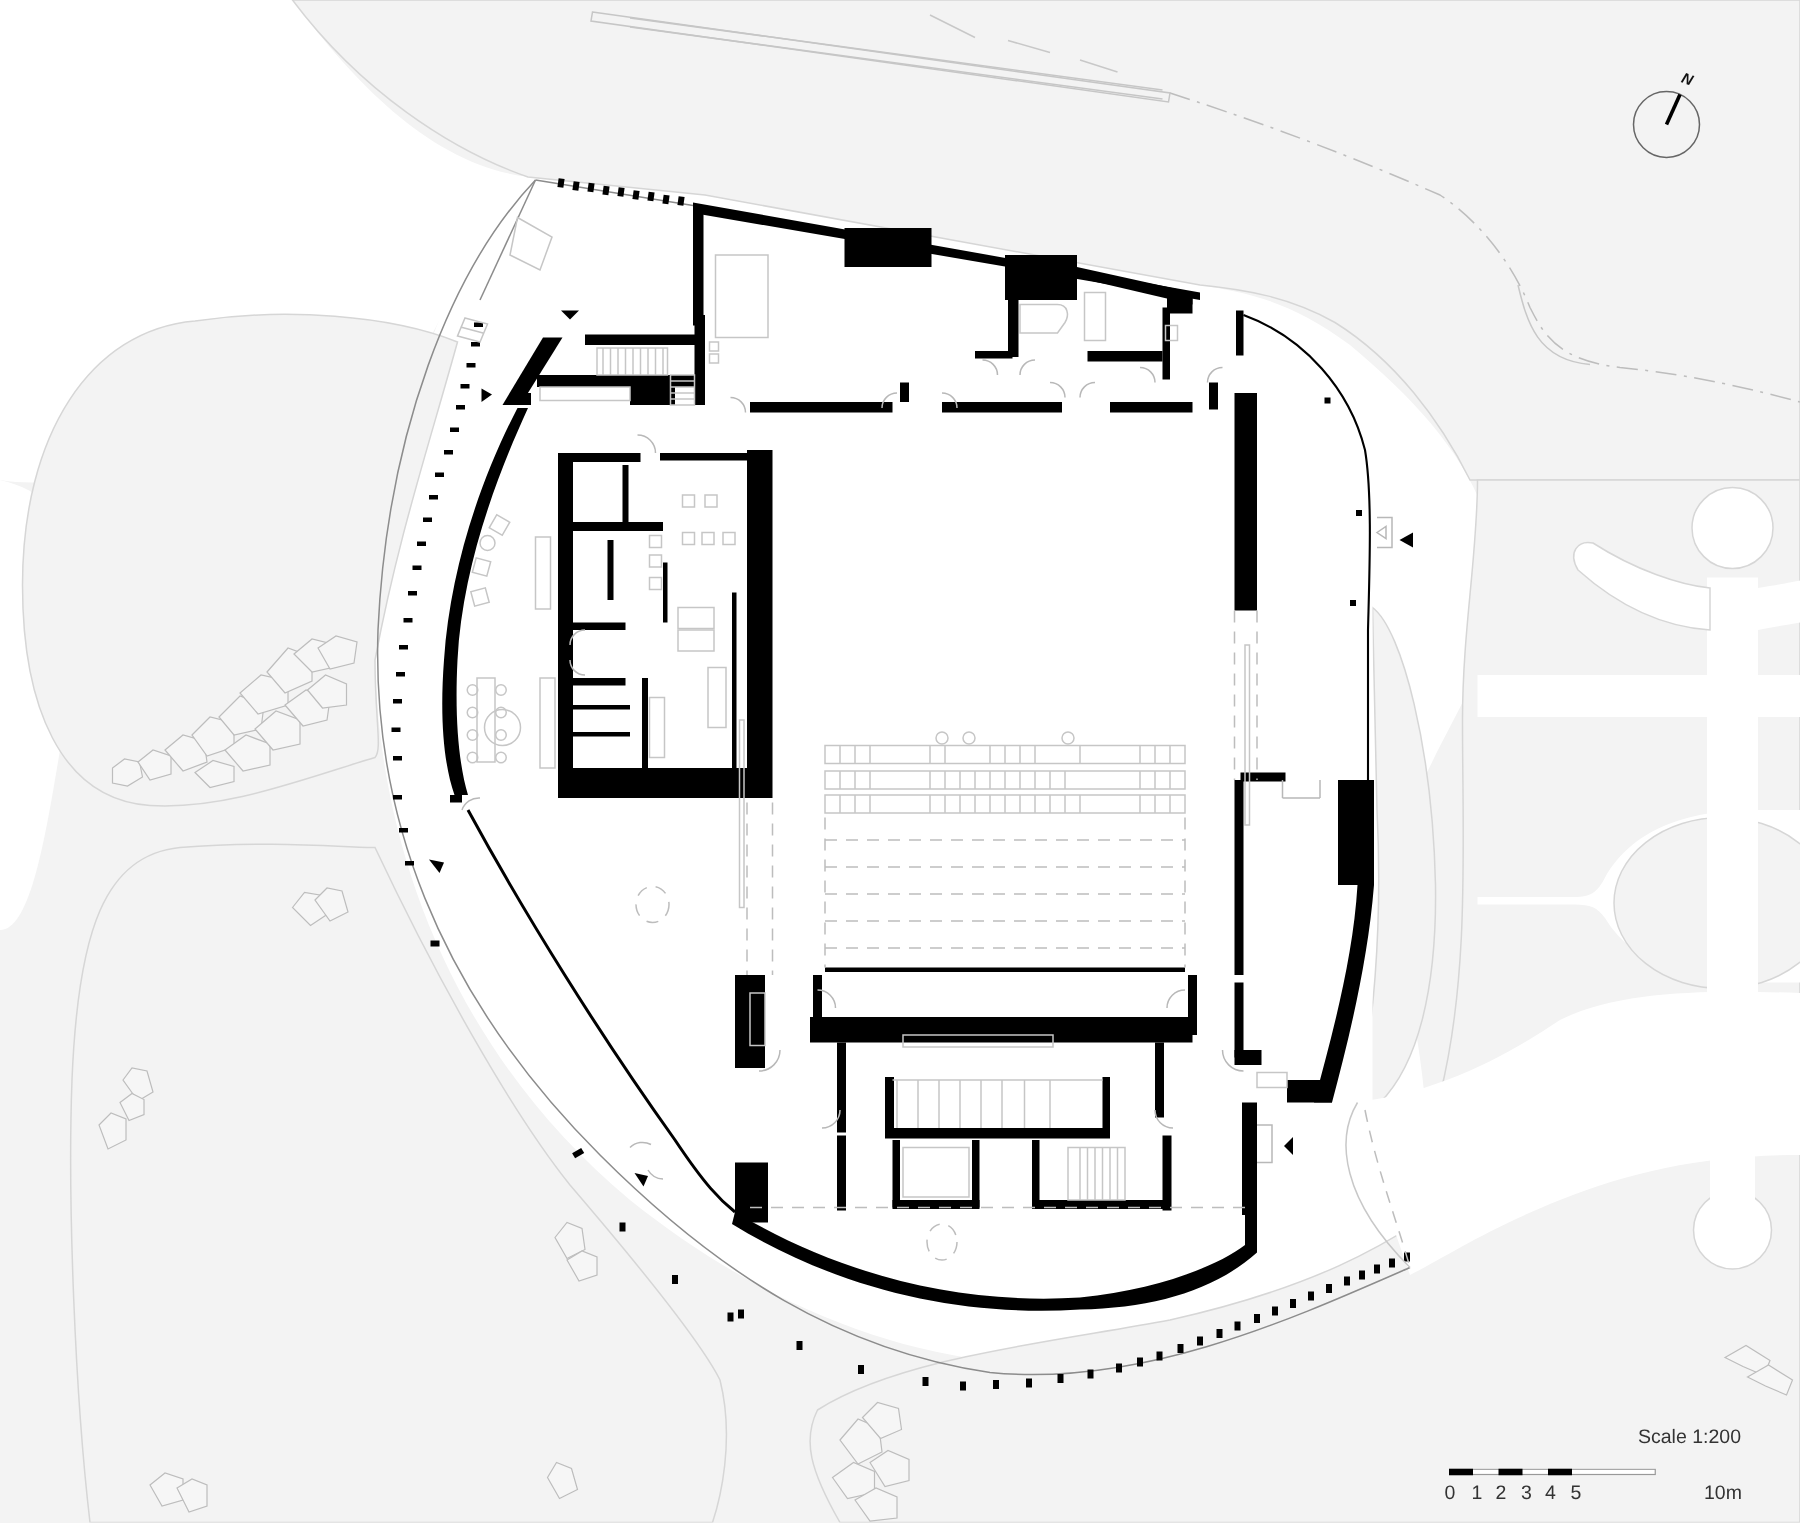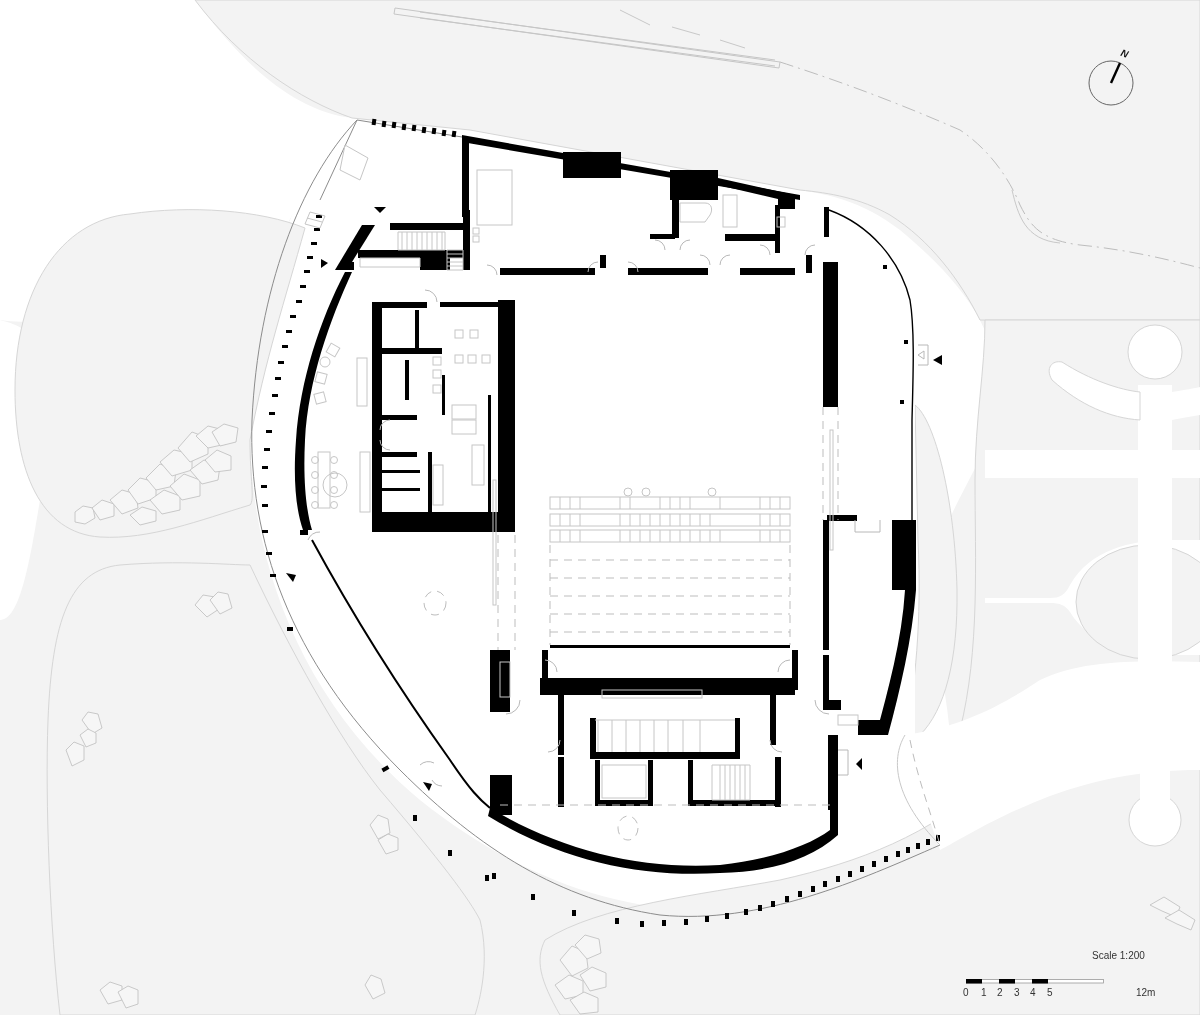--- a/index.html
+++ b/index.html
@@ -14,21 +14,21 @@
     .landscape { fill: #f3f3f3; stroke: #d6d6d6; stroke-width: 1; }
     .thin { fill: none; stroke: #c8c8c8; stroke-width: 1; }
     .thin-dark { fill: none; stroke: #8c8c8c; stroke-width: 1; }
     .dash { fill: none; stroke: #bdbdbd; stroke-width: 1; stroke-dasharray: 8 6; }
     .dashdot { fill: none; stroke: #bdbdbd; stroke-width: 1; stroke-dasharray: 14 5 2 5; }
     .floor { fill: #ffffff; }
     .wall { fill: #000000; }
     .furn { fill: none; stroke: #c6c6c6; stroke-width: 1; }
     .door { fill: none; stroke: #b8b8b8; stroke-width: 1; }
     .label {
-      position: absolute; font-size: 10px; color: #333;
+      position: absolute; font-size: 13px; color: #333;
       font-family: "Liberation Sans", sans-serif; line-height: 1;
       white-space: nowrap;
     }
     .north-label {
       position: absolute; font-size: 10px; font-weight: bold; font-style: italic;
       color: #111; transform: rotate(20deg);
     }
   </style>
 </head>
 <body>
@@ -416,14 +416,14 @@
     <rect x="0" y="0" width="16" height="4.5" fill="#000"></rect>
     <rect x="33" y="0" width="16" height="4.5" fill="#000"></rect>
     <rect x="66" y="0" width="16" height="4.5" fill="#000"></rect>
   </svg>
   <span class="label" style="left:963px; top:988px;">0</span>
   <span class="label" style="left:981px; top:988px;">1</span>
   <span class="label" style="left:997px; top:988px;">2</span>
   <span class="label" style="left:1014px; top:988px;">3</span>
   <span class="label" style="left:1030px; top:988px;">4</span>
   <span class="label" style="left:1047px; top:988px;">5</span>
-  <span class="label" style="left:1136px; top:988px;">12m</span>
+  <span class="label" style="left:1136px; top:988px;">10m</span>
 </div>
 
 </body></html>

